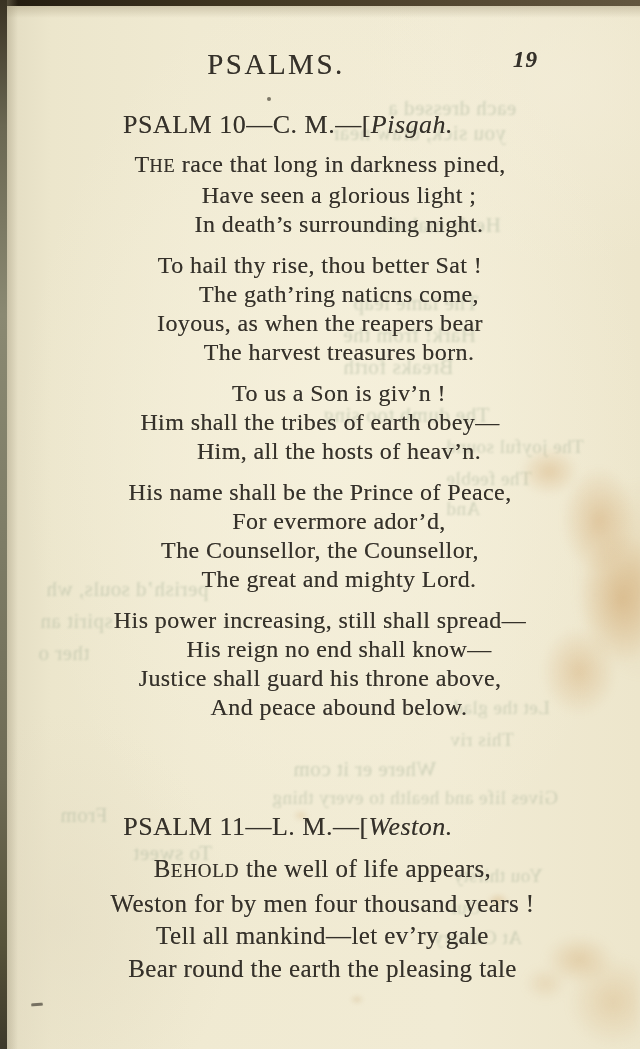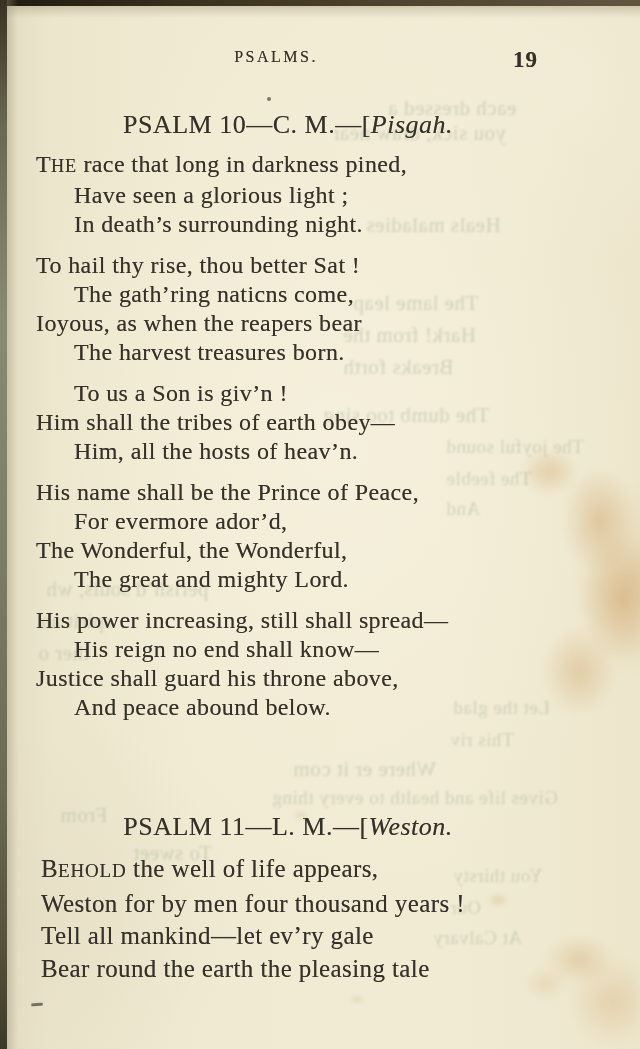--- a/index.html
+++ b/index.html
@@ -54,33 +54,33 @@
     background:radial-gradient(rgba(205,160,100,.35), rgba(205,160,100,0) 70%);}
   .stain-dot-b{left:293px;top:810px;width:16px;height:11px;filter:blur(2px);
     background:radial-gradient(rgba(205,160,100,.3), rgba(205,160,100,0) 70%);}
   .stain-dot-c{left:350px;top:995px;width:14px;height:9px;filter:blur(2px);
     background:radial-gradient(rgba(190,150,95,.3), rgba(190,150,95,0) 70%);}
 
   
   .ink{color:#35312a;text-shadow:0 0 .5px rgba(53,49,42,.55);}
   .header-title{
     position:absolute;top:48px;left:0;width:552px;text-align:center;
-    font-size:16px;letter-spacing:2.5px;
+    font-size:29px;letter-spacing:2.5px;
   }
-  .page-number{position:absolute;top:47px;left:513px;font-size:23px;font-weight:bold;letter-spacing:1px;}
+  .page-number{position:absolute;top:47px;left:513px;font-size:23px;font-weight:bold;letter-spacing:1px;font-style:italic;}
 
   .psalm-heading{position:absolute;left:0;width:576px;text-align:center;font-size:26px;letter-spacing:.5px;}
   .psalm-heading .tune{font-style:italic;margin-top:13px;}
   #heading-psalm-10{top:110px;}
   #heading-psalm-11{top:812px;}
 
   .stanza-group{position:absolute;left:36px;right:36px;font-size:24px;letter-spacing:.4px;}
   #stanzas-psalm-10{top:150px;line-height:29px;}
   #stanzas-psalm-11{top:853px;left:30px;font-size:25px;line-height:32.5px;margin-left:11px;}
-  .stanza{margin-bottom:12px;}
+  .stanza{margin-bottom:12px;text-align:center;}
   .line{white-space:nowrap;}
   .line.indent{padding-left:38px;}
   .sc{text-transform:uppercase;font-size:.76em;letter-spacing:.8px;}
 
   
   .pen-dash{position:absolute;left:31px;top:1003px;width:12px;height:3px;
     background:#5a5548;border-radius:2px;transform:rotate(-4deg);opacity:.8;filter:blur(.4px);}
   .ink-speck{position:absolute;left:267px;top:97px;width:4px;height:4px;border-radius:50%;
     background:#5f5a4c;opacity:.8;filter:blur(.5px);}
 </style>
@@ -136,21 +136,21 @@
       <div class="line indent">The harvest treasures born.</div>
     </div>
     <div class="stanza">
       <div class="line indent">To us a Son is giv’n !</div>
       <div class="line">Him shall the tribes of earth obey—</div>
       <div class="line indent">Him, all the hosts of heav’n.</div>
     </div>
     <div class="stanza">
       <div class="line">His name shall be the Prince of Peace,</div>
       <div class="line indent">For evermore ador’d,</div>
-      <div class="line">The Wonderful, the Wonderful,</div>
+      <div class="line">The Counsellor, the Counsellor,</div>
       <div class="line indent">The great and mighty Lord.</div>
     </div>
     <div class="stanza">
       <div class="line">His power increasing, still shall spread—</div>
       <div class="line indent">His reign no end shall know—</div>
       <div class="line">Justice shall guard his throne above,</div>
       <div class="line indent">And peace abound below.</div>
     </div>
   </div>
 

